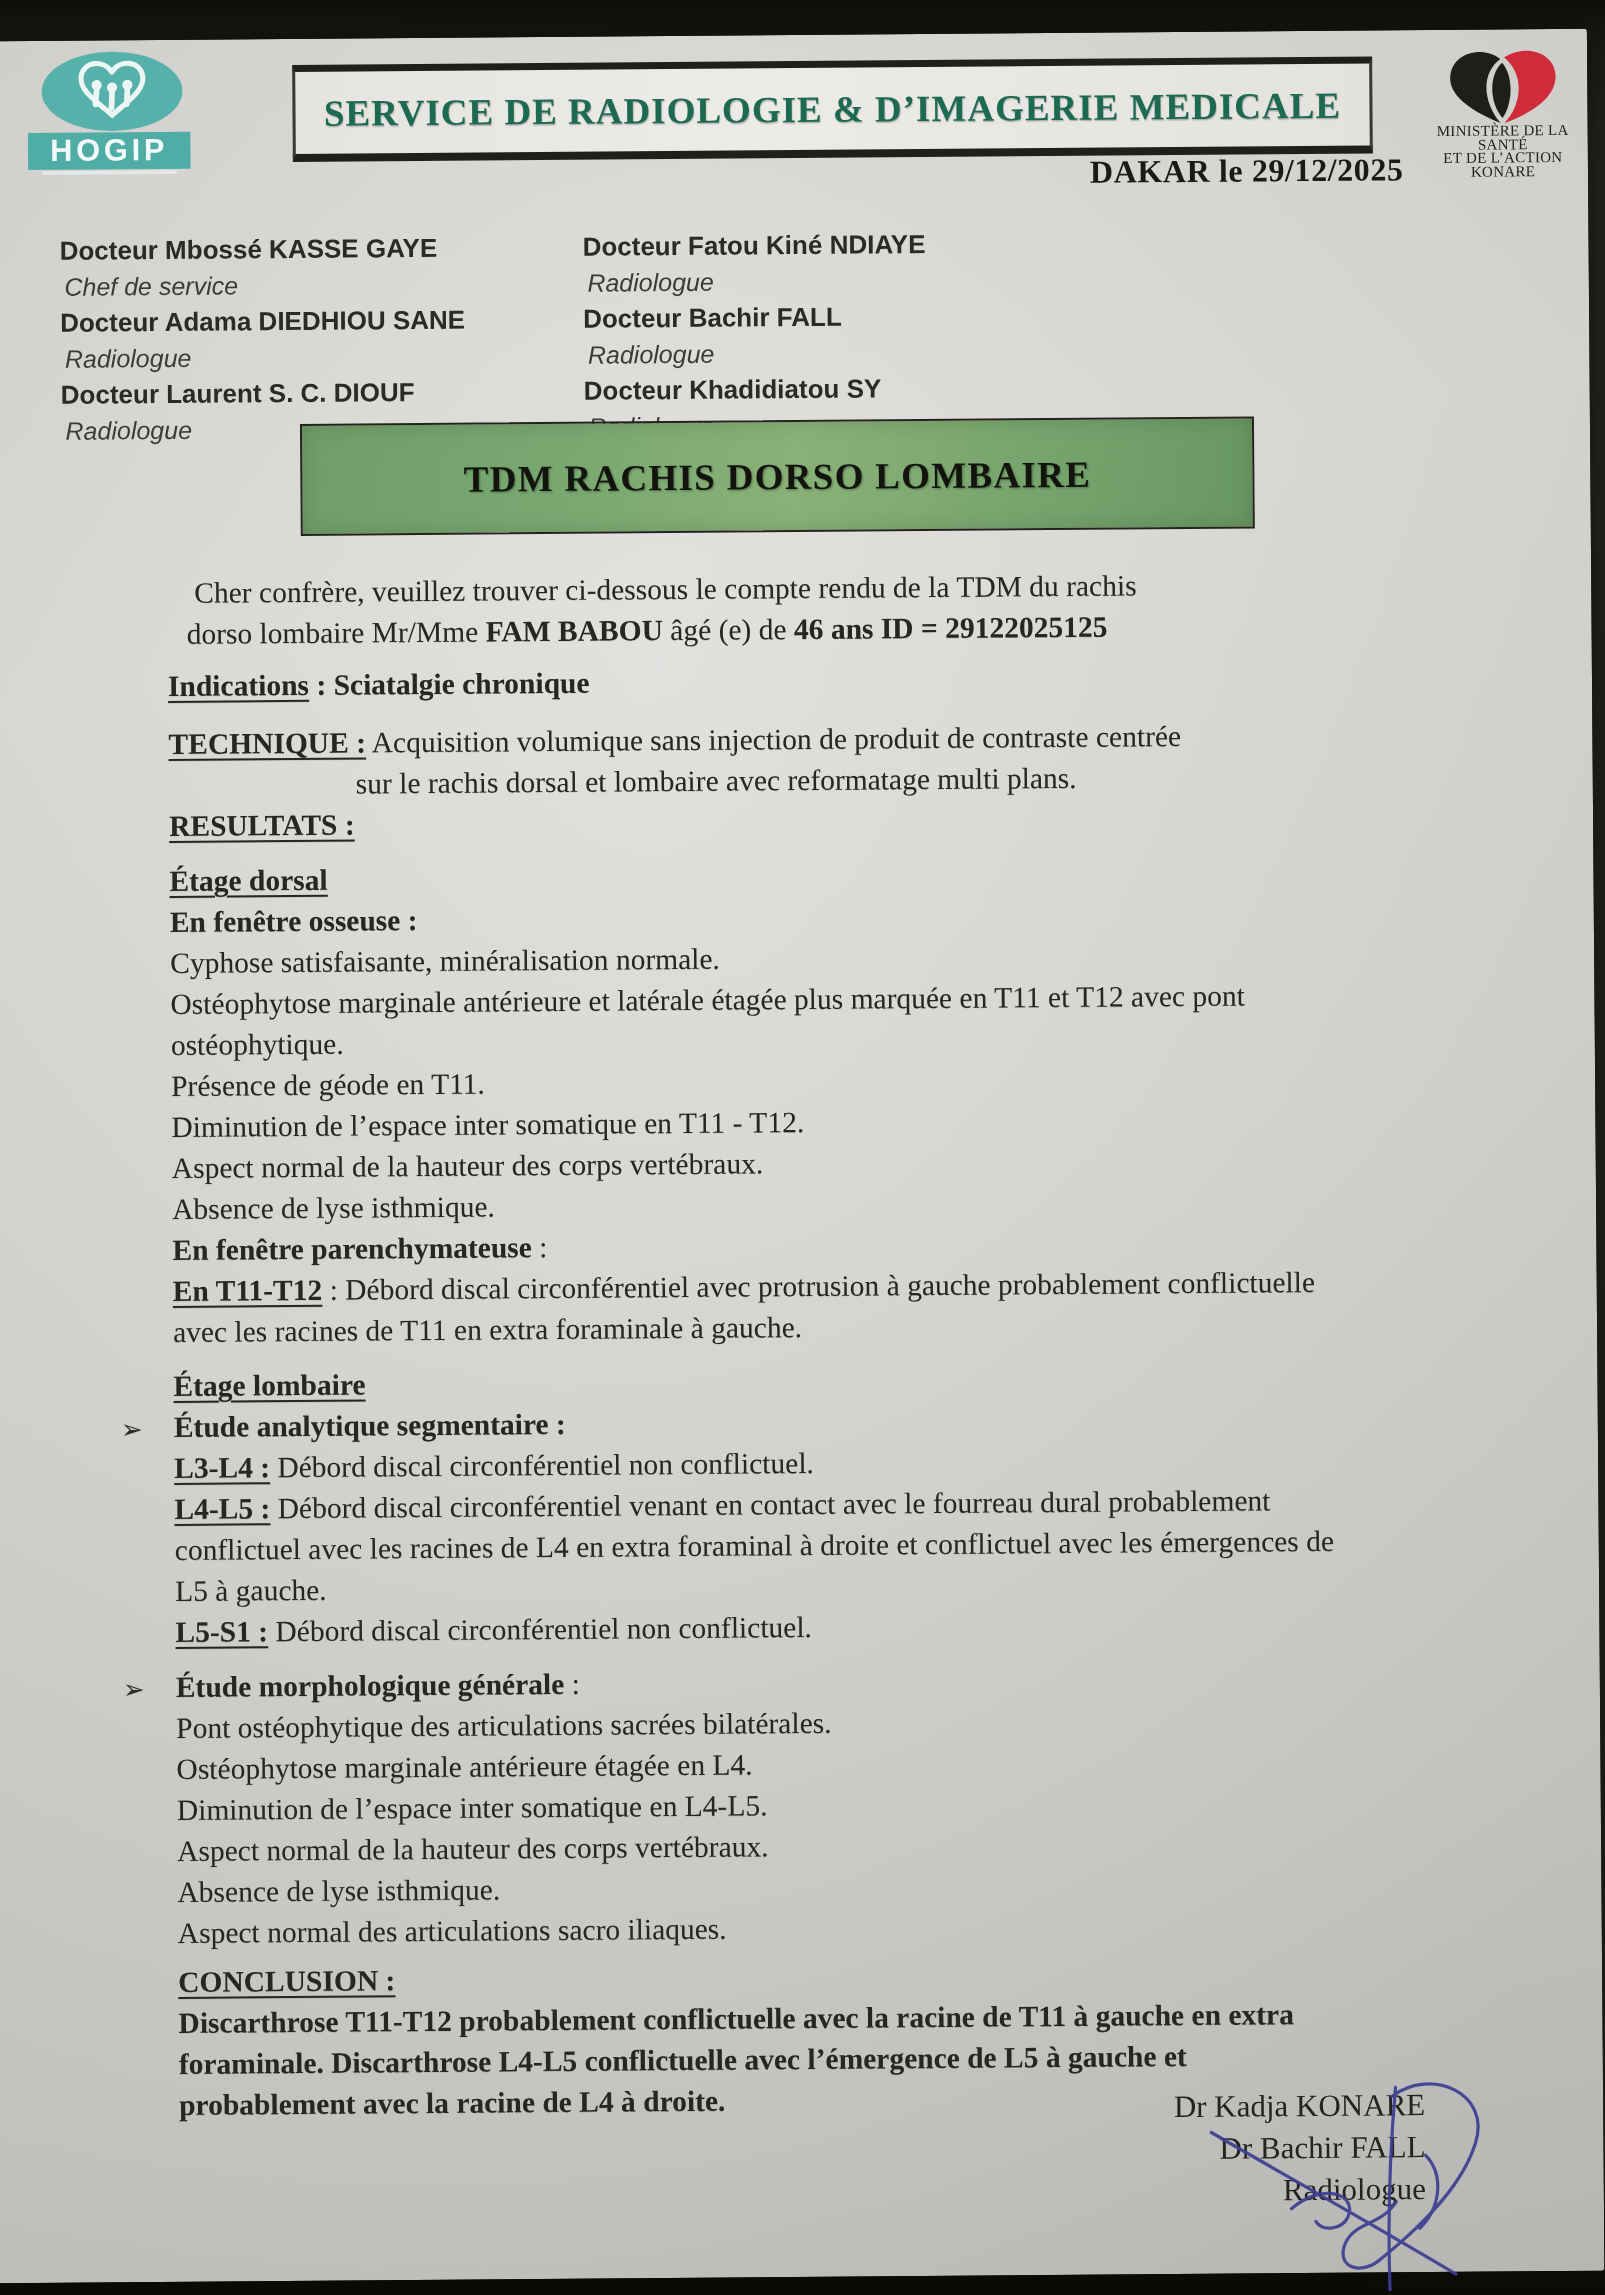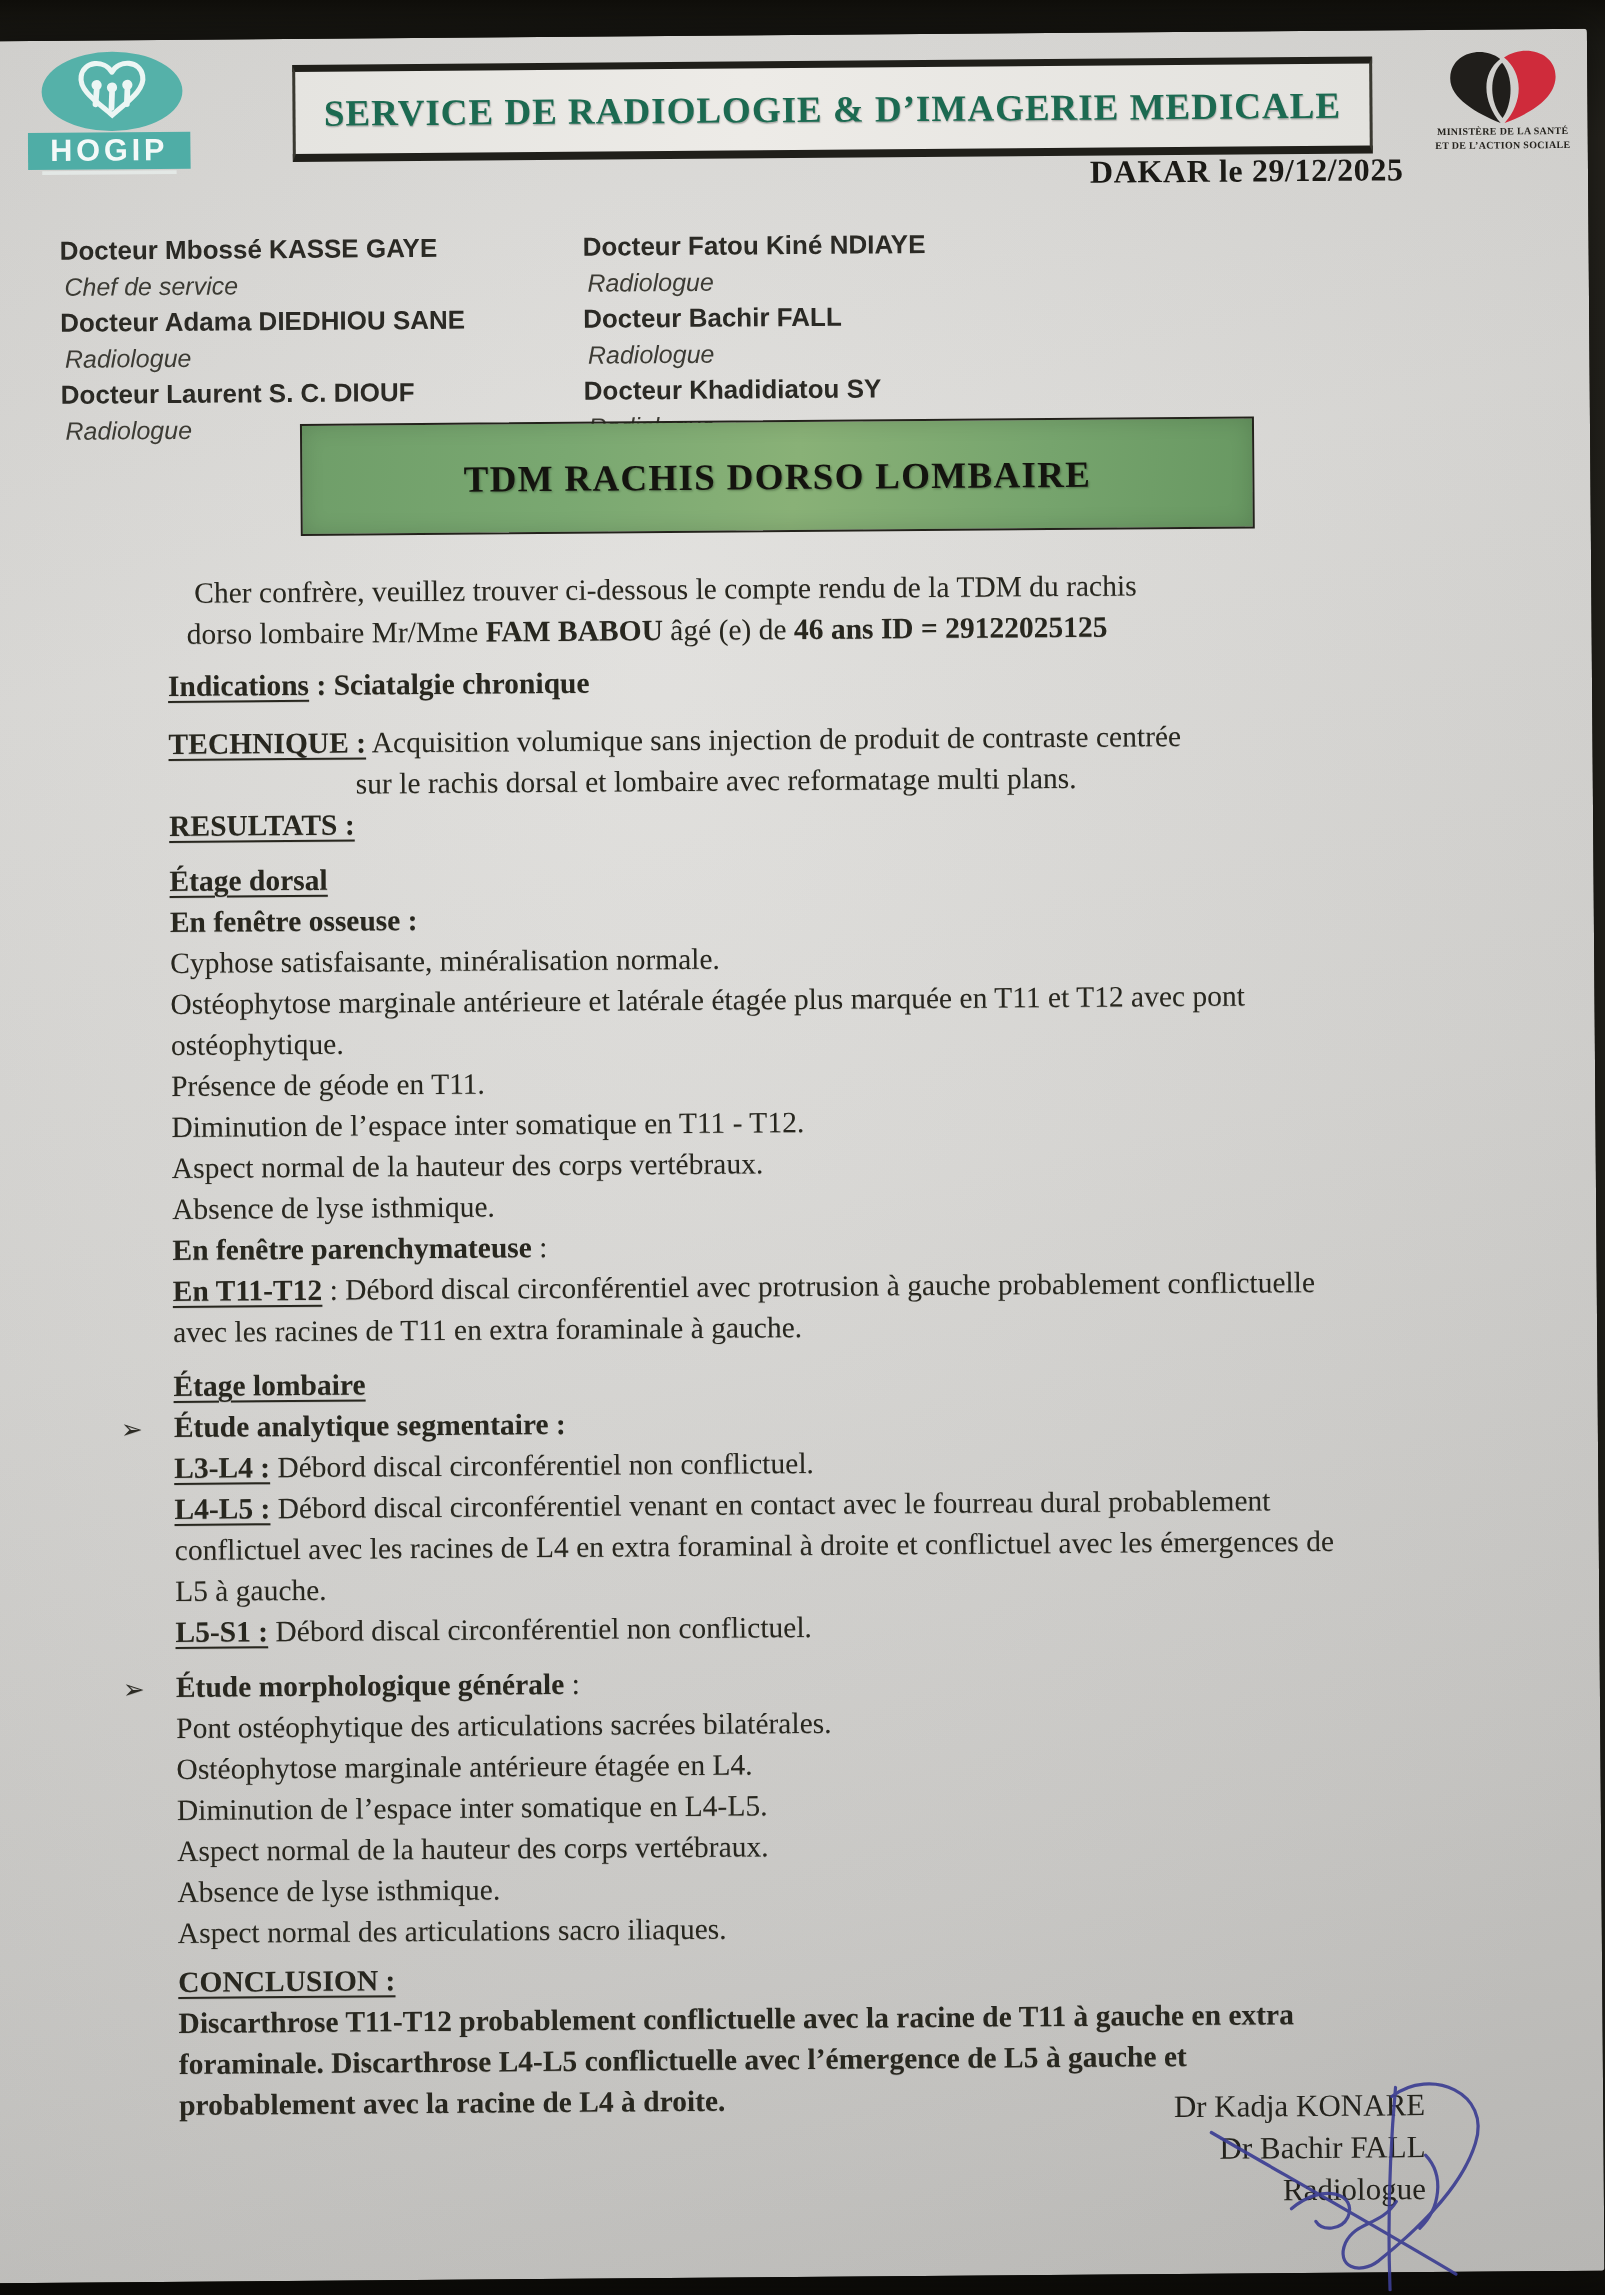--- a/index.html
+++ b/index.html
@@ -19,21 +19,21 @@
   .svc-banner{position:absolute;left:301px;top:61px;width:1080px;height:97px;box-sizing:border-box;
     border-top:7px solid #201f1a;border-bottom:8.3px solid #201f1a;
     border-left:3.2px solid #3a3931;border-right:3.2px solid #3a3931;
     background:linear-gradient(90deg,#e5e4e0,#edebe7 42%,#e3e2de);
     display:flex;align-items:center;justify-content:center;}
   .svc-title{font-weight:bold;font-size:37px;color:#1c6a51;letter-spacing:1px;
     text-shadow:0.6px 1.3px 1.3px rgba(0,0,0,0.28);white-space:nowrap;}
   
   .ministry{position:absolute;left:1425px;top:54px;width:172px;text-align:center;}
   .ministry svg{display:block;margin:0 auto;}
-  .min-caption{font-weight:bold;font-size:10px;line-height:13.5px;color:#25231e;letter-spacing:0.3px;}
+  .min-caption{font-weight:normal;font-size:15px;line-height:13.5px;color:#25231e;letter-spacing:0.3px;}
   
   .date-line{position:absolute;left:1098px;top:156px;font-weight:bold;font-size:32px;color:#1b1a16;letter-spacing:0.6px;white-space:nowrap;}
 
   
   .doctors{position:absolute;left:67px;top:227px;width:1379px;height:218px;font-family:"Liberation Sans",sans-serif;}
   .doc-col{position:absolute;top:0;}
   .doc-col-left{left:0;}
   .doc-col-right{left:523px;}
   .doc-name{font-weight:bold;font-size:26px;line-height:36px;color:#2b2a25;white-space:nowrap;}
   .doc-role{font-style:italic;font-size:25px;line-height:36px;color:#3c3b34;padding-left:4.5px;white-space:nowrap;}
@@ -88,21 +88,21 @@
         <div class="svc-title">SERVICE DE RADIOLOGIE &amp; D’IMAGERIE MEDICALE</div>
       </div>
 
       <div class="ministry">
         <svg width="122" height="76" viewBox="0 0 190 118">
           <path d="M92,16 C64,-6 16,6 14,44 C12,76 54,100 92,116 C66,86 60,40 92,16 Z" fill="#201e1b"></path>
           <path d="M98,14 C130,-8 180,6 178,46 C176,80 136,102 98,116 C128,84 128,38 98,14 Z" fill="#cf2b3b"></path>
           <path d="M95,22 C74,40 74,84 95,108 C112,84 112,42 95,22 Z" fill="#201e1b"></path>
         </svg>
         <div class="min-caption">MINISTÈRE DE LA SANTÉ</div>
-        <div class="min-caption">ET DE L’ACTION SOCIALE</div>
+        <div class="min-caption">ET DE L’ACTION KONARE</div>
       </div>
 
       <div class="date-line">DAKAR le 29/12/2025</div>
 
       <div class="doctors">
         <div class="doc-col doc-col-left">
             <div>
               <div class="doc-name">Docteur Mbossé KASSE GAYE</div>
               <div class="doc-role">Chef de service</div>
             </div>

